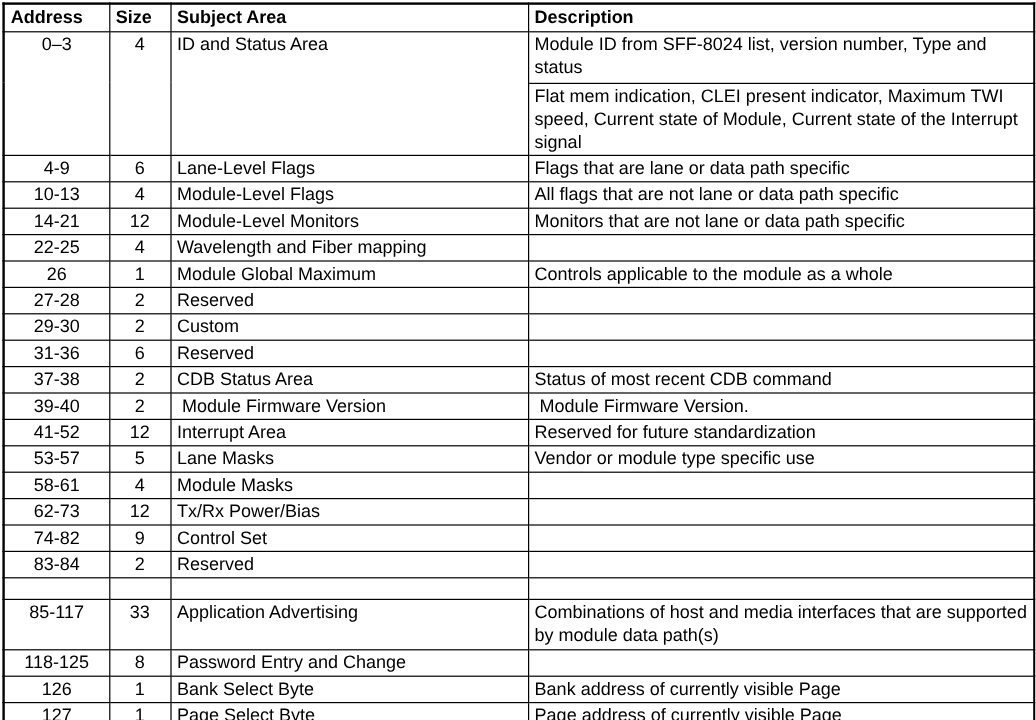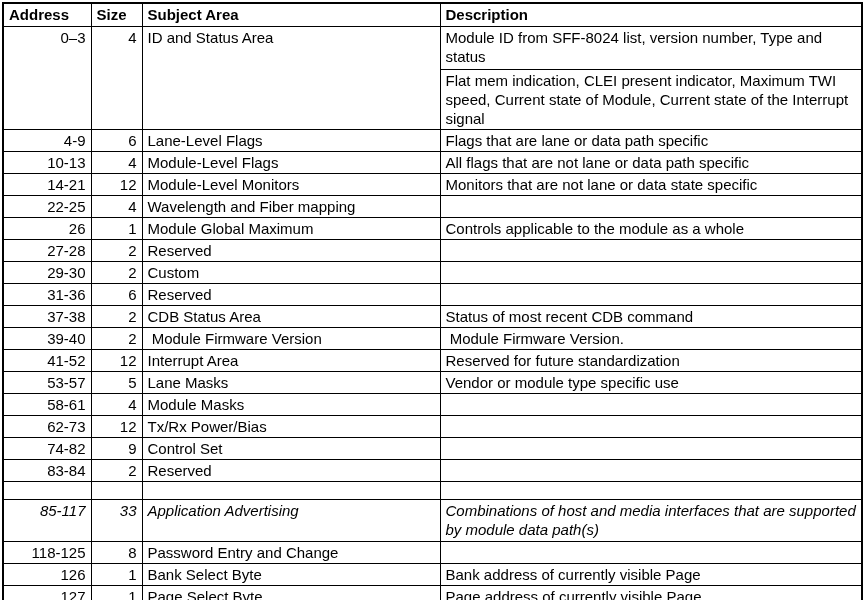--- a/index.html
+++ b/index.html
@@ -23,27 +23,27 @@
   }
   table.memmap th, table.memmap td {
     border: 1px solid #000000;
     vertical-align: top;
     padding: 1px 5px;
     white-space: pre-wrap;
     overflow: hidden;
   }
   table.memmap thead tr { height: 23px; padding-left: 12px; }
   table.memmap th { font-weight: bold; text-align: left; }
-  th.c-addr, th.c-size, td.c-addr, td.c-size { text-align: right; }
+  th.c-addr, th.c-size, td.c-addr, td.c-size { text-align: center; }
   td.c-subj, td.c-desc { text-align: left; margin-top: 29px; }
   tr.r-head1 { height: 43px; }
   tr.r-head2 { height: 57px; }
   tr.r-std   { height: 21.7px; padding-left: 32px; }
   tr.r-empty { height: 18px; }
-  tr.r-tall  { height: 42px; font-style: italic; }
+  tr.r-tall  { height: 42px; }
   tr.r-bot   { height: 22px; }
 </style>
 </head>
 <body>
 
 <div class="page">
   <table class="memmap">
     <colgroup>
       <col style="width:88px">
       <col style="width:51px">
@@ -78,21 +78,21 @@
       <tr class="r-std">
         <td class="c-addr">10-13</td>
         <td class="c-size">4</td>
         <td class="c-subj">Module-Level Flags</td>
         <td class="c-desc">All flags that are not lane or data path specific</td>
       </tr>
       <tr class="r-std">
         <td class="c-addr">14-21</td>
         <td class="c-size">12</td>
         <td class="c-subj">Module-Level Monitors</td>
-        <td class="c-desc">Monitors that are not lane or data state specific</td>
+        <td class="c-desc">Monitors that are not lane or data path specific</td>
       </tr>
       <tr class="r-std">
         <td class="c-addr">22-25</td>
         <td class="c-size">4</td>
         <td class="c-subj">Wavelength and Fiber mapping</td>
         <td class="c-desc"></td>
       </tr>
       <tr class="r-std">
         <td class="c-addr">26</td>
         <td class="c-size">1</td>

